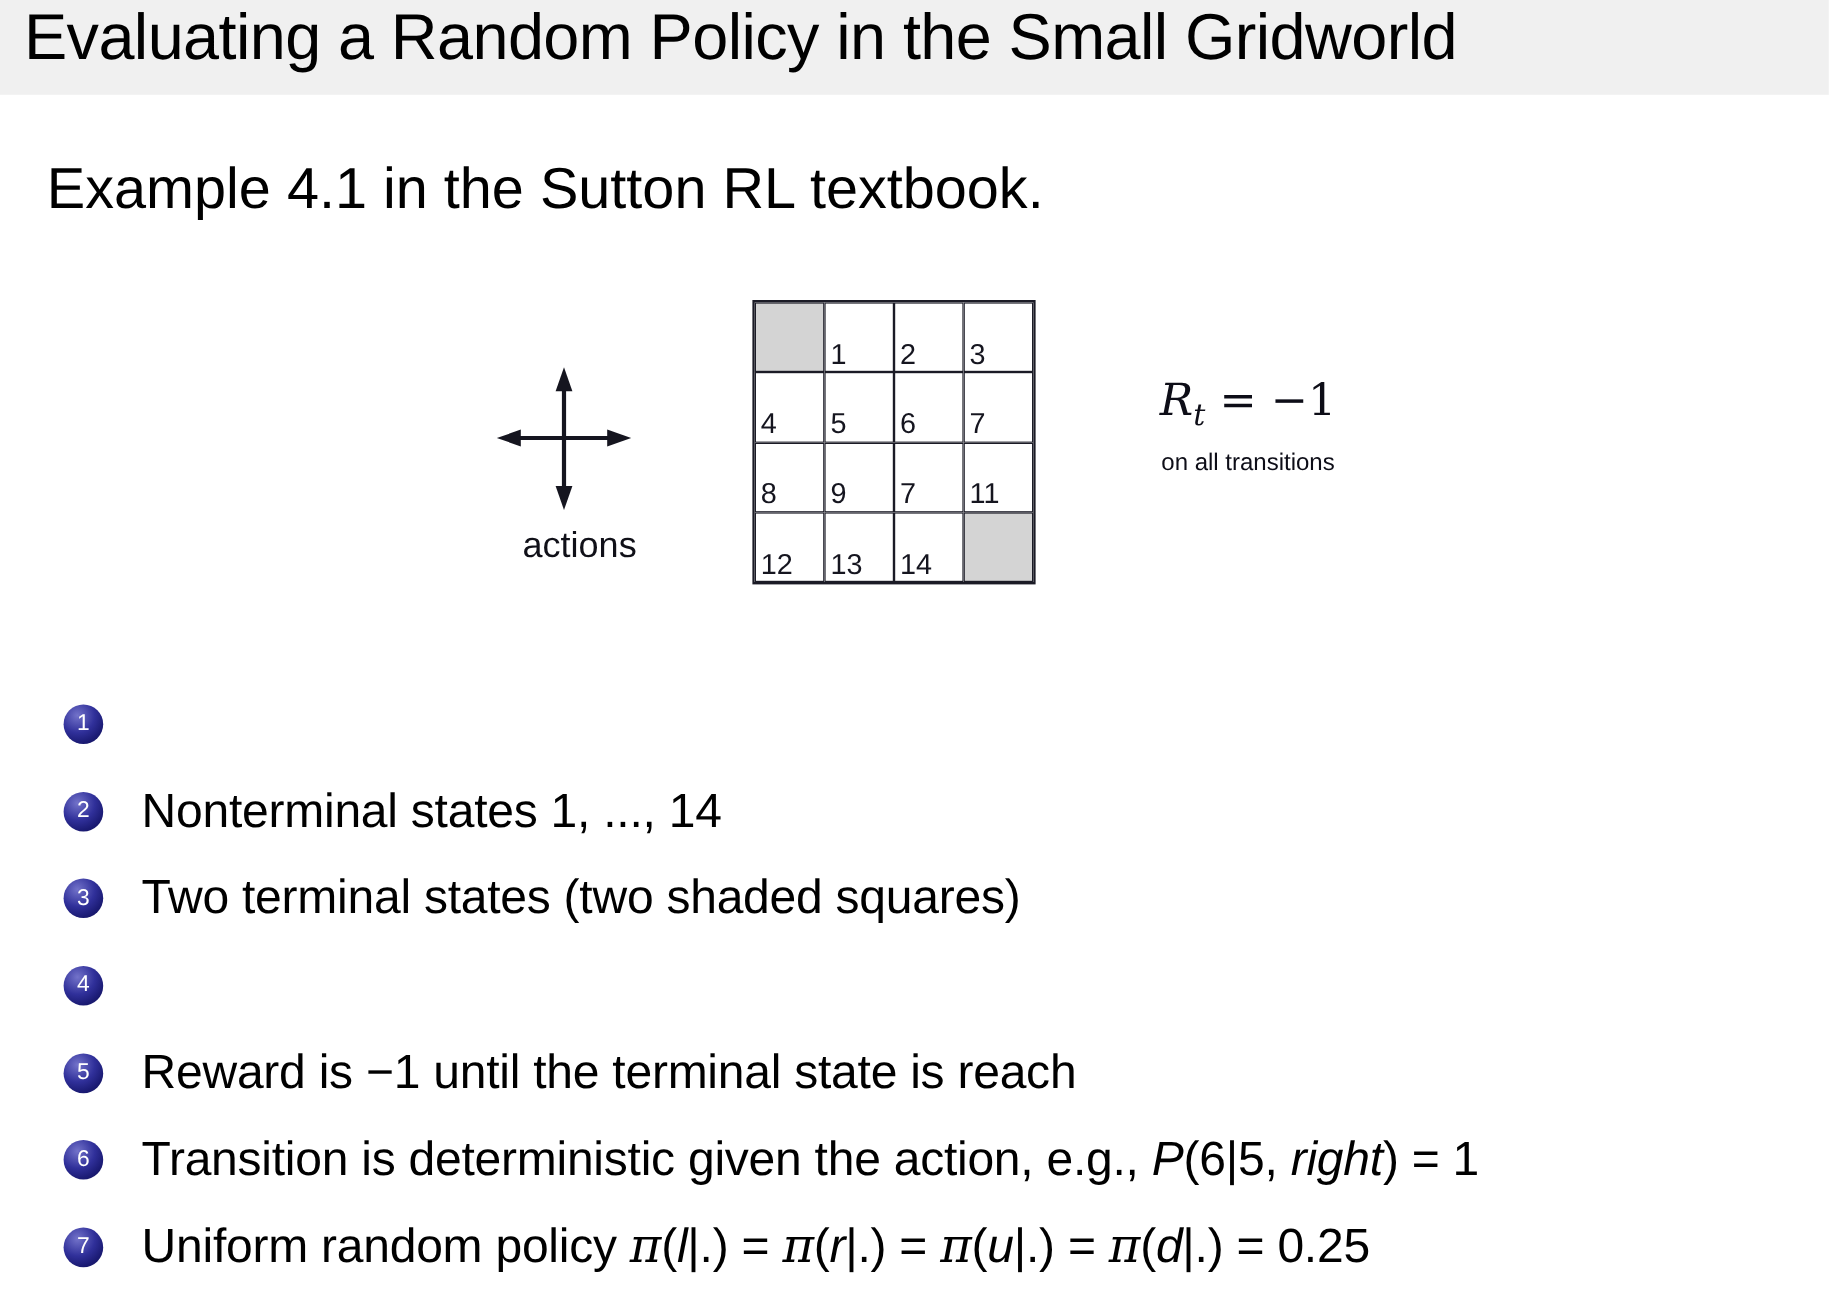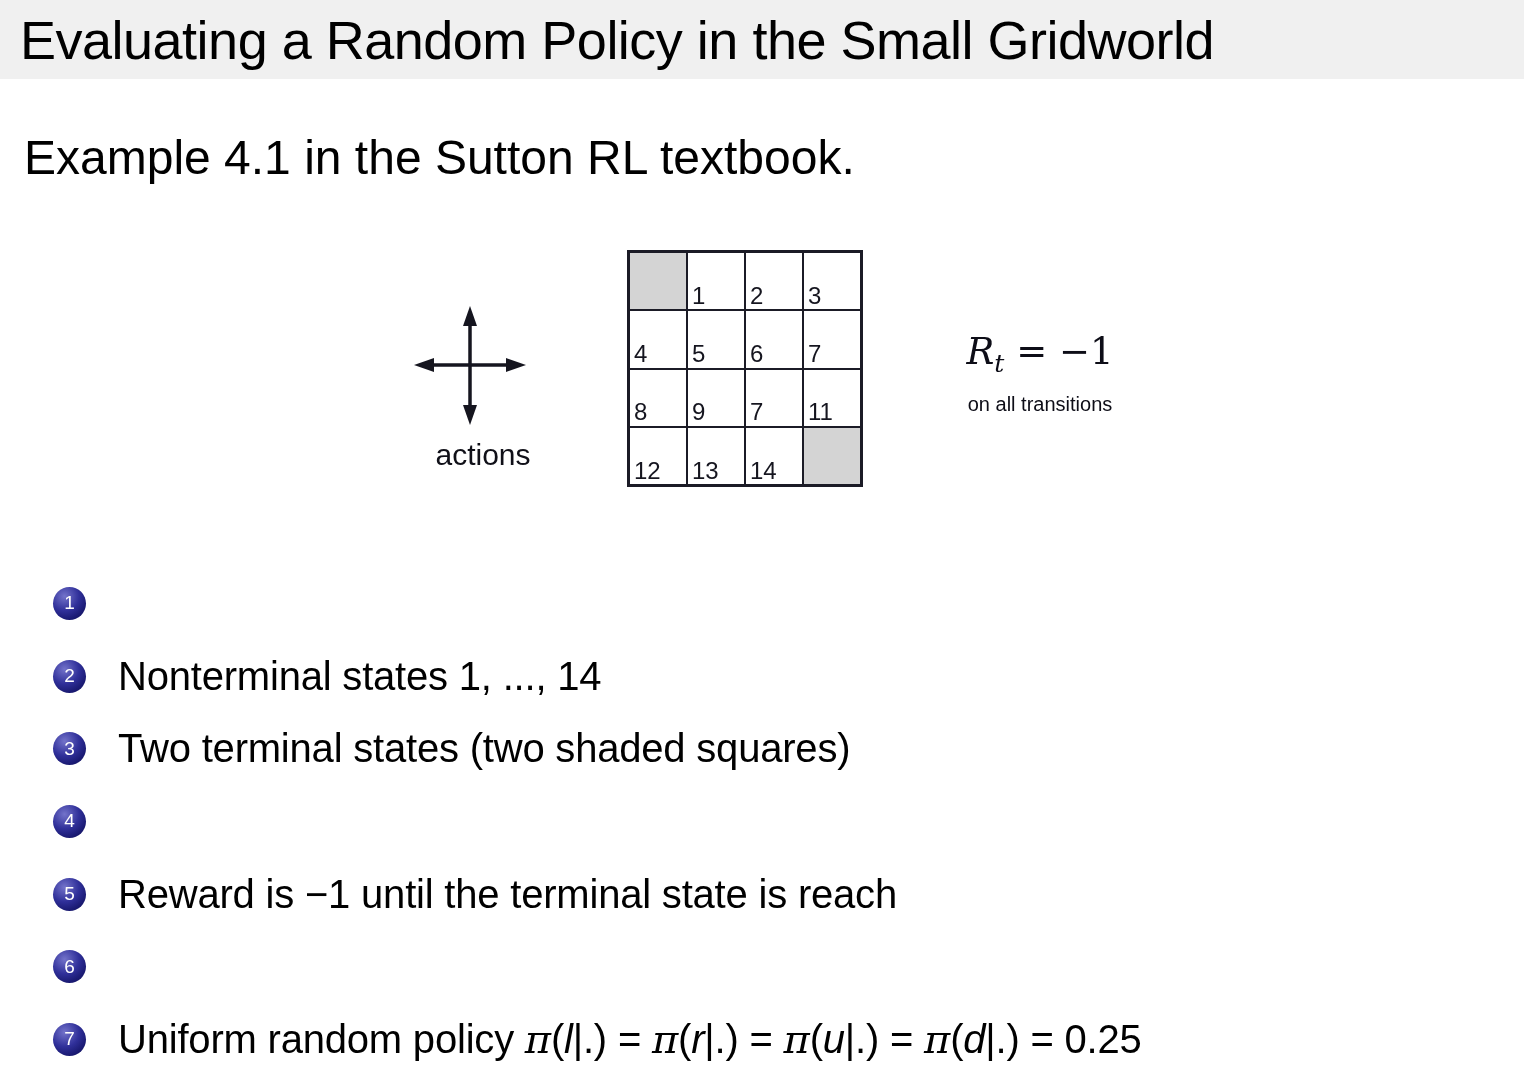--- a/index.html
+++ b/index.html
@@ -3,50 +3,50 @@
 <meta charset="utf-8">
 <style>
   html,body { margin:0; padding:0; }
   body {
     width:1524px; height:1080px; position:relative; overflow:hidden;
     background:#ffffff; font-family:"Liberation Sans", sans-serif; color:#000;
   }
   
   .titlebar {
     position:absolute; left:0; top:0; width:1524px; height:79px;
-    background:#f0f0f0; display:flex; align-items:center;
+    background:#f0f0f0; display:flex; 
   }
   .titlebar .title {
     margin:0 0 0 20px; font-size:54px; font-weight:normal; color:#000;
     letter-spacing:-0.5px; white-space:nowrap;
   }
   
   .subtitle {
-    position:absolute; left:24px; top:130px; font-size:48px; color:#000; white-space:nowrap;
+    position:absolute; left:39px; top:130px; font-size:48px; color:#000; white-space:nowrap;
   }
   
   .cross-wrap { position:absolute; left:405px; top:298px; width:130px; height:135px; }
   .actions-label {
     position:absolute; left:408px; top:438px; width:150px; text-align:center;
     font-size:30px; color:#101018;
   }
   
   .gridworld {
     position:absolute; left:627px; top:250px; width:236px; height:237px;
     border:2px solid #1b1b26; background:#fff; box-sizing:border-box;
     display:grid; grid-template-columns:repeat(4,1fr); grid-template-rows:repeat(4,1fr);
   }
   .gw-cell { position:relative; border:1.5px solid #1b1b26; background:#ffffff; }
   .gw-cell.shaded { background:#d4d4d4; }
   .gw-cell .num {
     position:absolute; left:4px; bottom:0px; font-size:24px; color:#15151f; line-height:1.1;
   }
   
   .reward {
-    position:absolute; left:900px; top:331px; width:280px; text-align:center; color:#0d0d17;
+    position:absolute; left:900px; top:313px; width:280px; text-align:center; color:#0d0d17;
   }
   .reward .formula { font-size:37px; line-height:1.15; }
   .reward .formula sub { font-size:25px; }
   .reward .caption { font-size:20px; margin-top:14px; }
   
   .items { position:absolute; left:53px; top:567px; }
   .item { display:flex; align-items:center; height:72.7px; }
   .badge {
     flex:none; width:33px; height:33px; border-radius:50%;
     background:radial-gradient(circle at 35% 28%, #7373ca 0%, #30309a 45%, #1b1b74 72%, #0e0e52 100%);
@@ -147,18 +147,19 @@
   </div>
   <div class="item">
     <span class="badge">4</span>
   </div>
   <div class="item">
     <span class="badge">5</span>
     <span class="txt"><span>Reward is −1 until the terminal state is reach</span></span>
   </div>
   <div class="item">
     <span class="badge">6</span>
+    <span class="txt"><span>Transition is deterministic given the action, e.g., </span><span class="it">P</span><span>(6|5, </span><span class="it">right</span><span>) = 1</span></span>
   </div>
   <div class="item">
     <span class="badge">7</span>
     <span class="txt"><span>Uniform random policy </span><span class="it serif">π</span><span>(</span><span class="it">l</span><span>|.) = </span><span class="it serif">π</span><span>(</span><span class="it">r</span><span>|.) = </span><span class="it serif">π</span><span>(</span><span class="it">u</span><span>|.) = </span><span class="it serif">π</span><span>(</span><span class="it">d</span><span>|.) = 0.25</span></span>
   </div>
 </div>
 
 </body></html>

